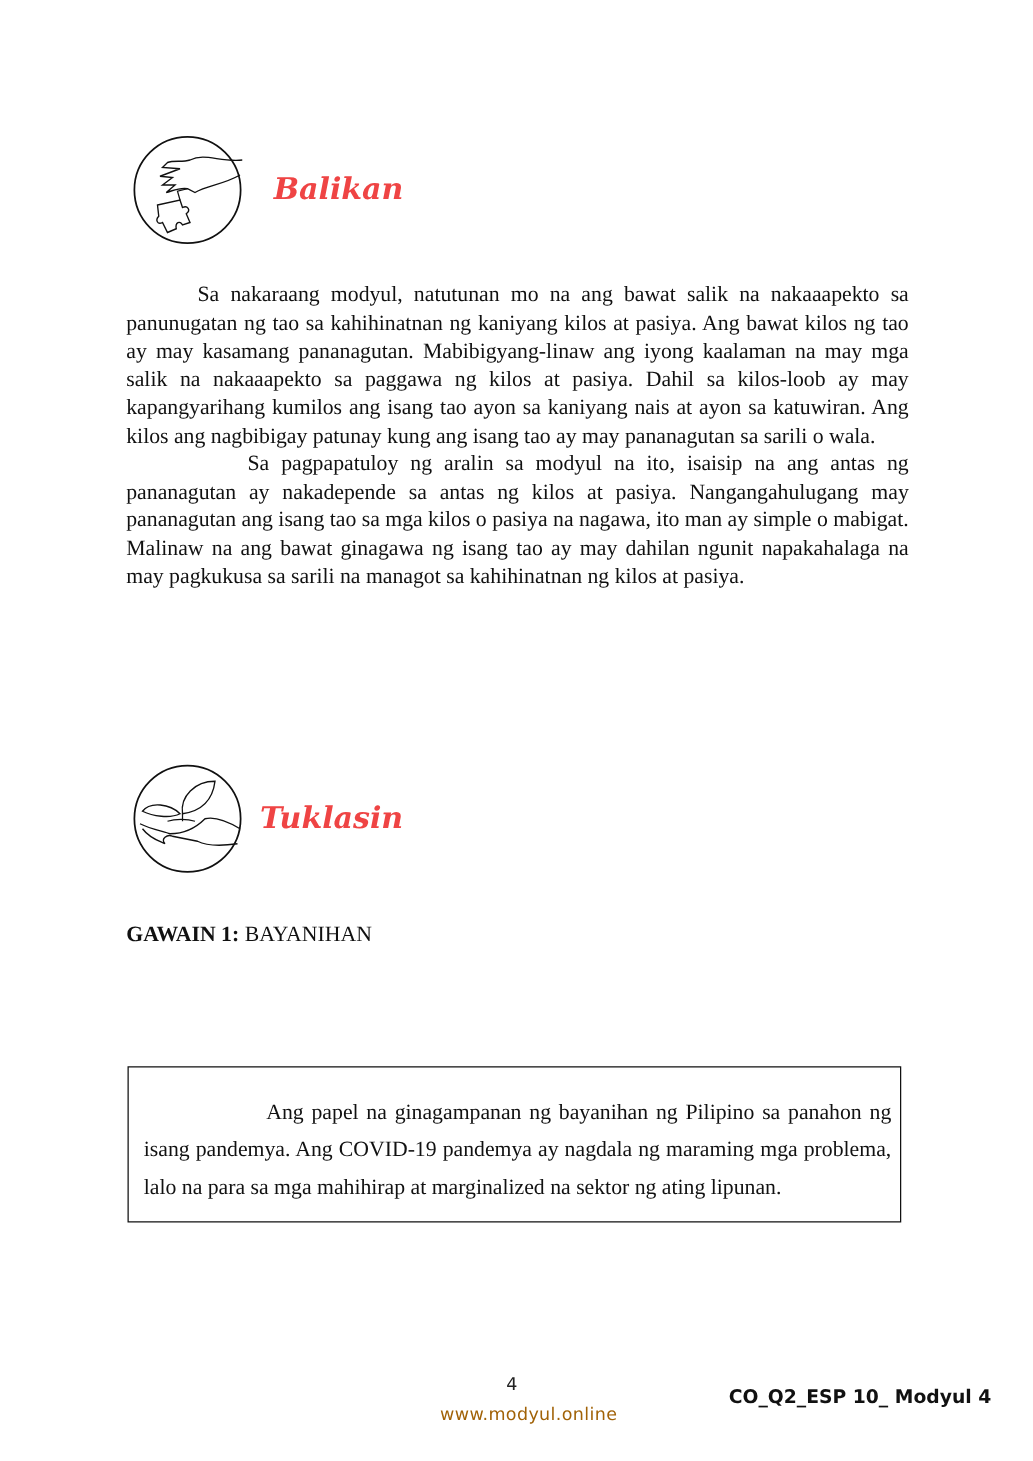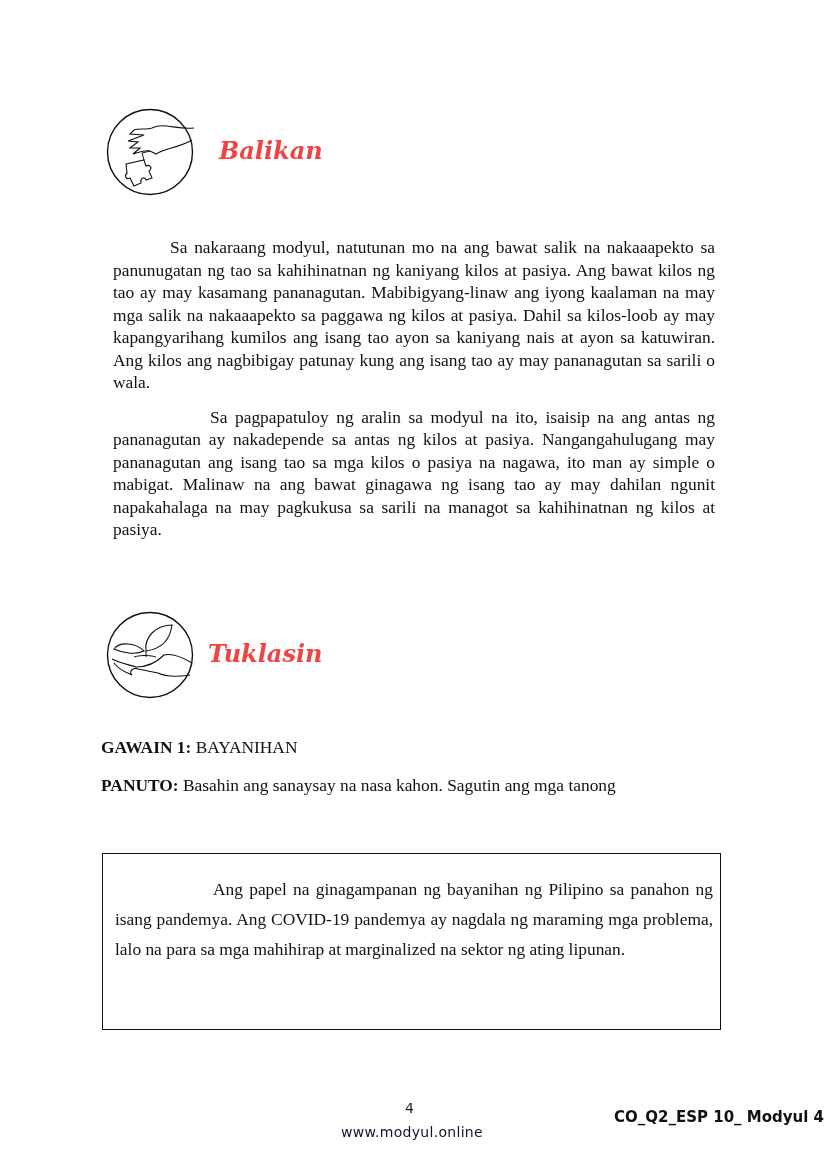--- a/index.html
+++ b/index.html
@@ -16,57 +16,57 @@
     font-family: "DejaVu Serif", serif;
     font-weight: bold; font-style: italic;
     font-size: 24px; color: #ef4444;
   }
   .para {
     position: absolute; left: 101px; width: 626px;
     font-family: "Liberation Serif", serif;
     font-size: 17.4px; line-height: 22.5px;
     text-align: justify;
   }
-  .para p { margin: 12px; }
+  .para p { margin: 0; }
   .indent1 { text-indent: 57px; }
   .indent2 { text-indent: 97px; }
   .label-line {
     position: absolute; left: 101px;
     font-family: "Liberation Serif", serif;
     font-size: 17.4px; line-height: 22.5px;
   }
   .label-line b { font-weight: bold; }
   .panuto {
     position: absolute; left: 101px; width: 626px;
     font-family: "Liberation Serif", serif;
     font-size: 17.4px; line-height: 22.5px;
   }
   .panuto .row1 { text-align: justify; }
   .panuto .row2 { padding-left: 82px; }
   .essay-box {
-    position: absolute; left: 102px; top: 853px; width: 619px; height: 177px;
+    position: absolute; left: 102px; top: 853px; width: 619px; height: 125px;
     border: 1.3px solid #111; box-sizing: border-box; text-decoration: underline;
   }
   .essay-text {
     position: absolute; left: 12px; top: 20px; width: 598px;
     font-family: "Liberation Serif", serif;
     font-size: 17.4px; line-height: 30px;
     text-align: justify; text-indent: 98px;
   }
   .page-num {
     position: absolute; left: 405px; top: 1100px;
     font-family: "DejaVu Sans", sans-serif; font-size: 14px; color: #222;
   }
   .watermark {
-    position: absolute; left: 341px; top: 1124px;
-    font-family: "DejaVu Sans", sans-serif; font-size: 14px; color: #0f172a;
+    position: absolute; left: 352px; top: 1124px;
+    font-family: "DejaVu Sans", sans-serif; font-size: 14px; color: #a16207;
     letter-spacing: 0.3px;
   }
   .module-code {
-    position: absolute; left: 614px; top: 1108px;
+    position: absolute; left: 583px; top: 1108px;
     font-family: "DejaVu Sans", sans-serif; font-weight: bold;
     font-size: 15px; color: #111;
   }
 </style>
 </head>
 <body>
 
 <svg class="icon-circle" style="left:106px; top:108px;" viewBox="0 0 88 88">
   <circle cx="44" cy="44" r="42.5" fill="none" stroke="#111" stroke-width="1.4"></circle>
   <path d="M88 20 C70 22 58 14 46 20 C40 22 33 20 28 22 L24 26 L38 27 L22 33 L32 34 L24 40 L34 40 L27 46 C34 44 38 42 44 43 L50 46 C60 40 72 40 86 32" fill="none" stroke="#111" stroke-width="1.1"></path>
@@ -90,24 +90,20 @@
   <path d="M28 46 C34 44 44 44 50 46" fill="none" stroke="#111" stroke-width="1"></path>
 </svg>
 <div class="section-title" style="left:208px; top:639px;">Tuklasin</div>
 
 <div class="label-line" style="top:736px;">
   <b>GAWAIN 1:</b>
   <span>BAYANIHAN</span>
 </div>
 
 <div class="panuto" style="top:774px;">
-  <div class="row1">
-    <b>PANUTO:</b>
-    <span>Basahin ang sanaysay  na nasa kahon. Sagutin ang mga tanong</span>
-  </div>
 </div>
 
 <div class="essay-box">
   <div class="essay-text">Ang papel na ginagampanan ng bayanihan ng Pilipino sa panahon ng isang pandemya. Ang COVID-19 pandemya ay nagdala ng maraming mga problema, lalo na para sa mga mahihirap at marginalized na sektor ng ating lipunan.</div>
 </div>
 
 <div class="page-num">4</div>
 <div class="module-code">CO_Q2_ESP 10_ Modyul 4</div>
 <div class="watermark">www.modyul.online</div>
 

